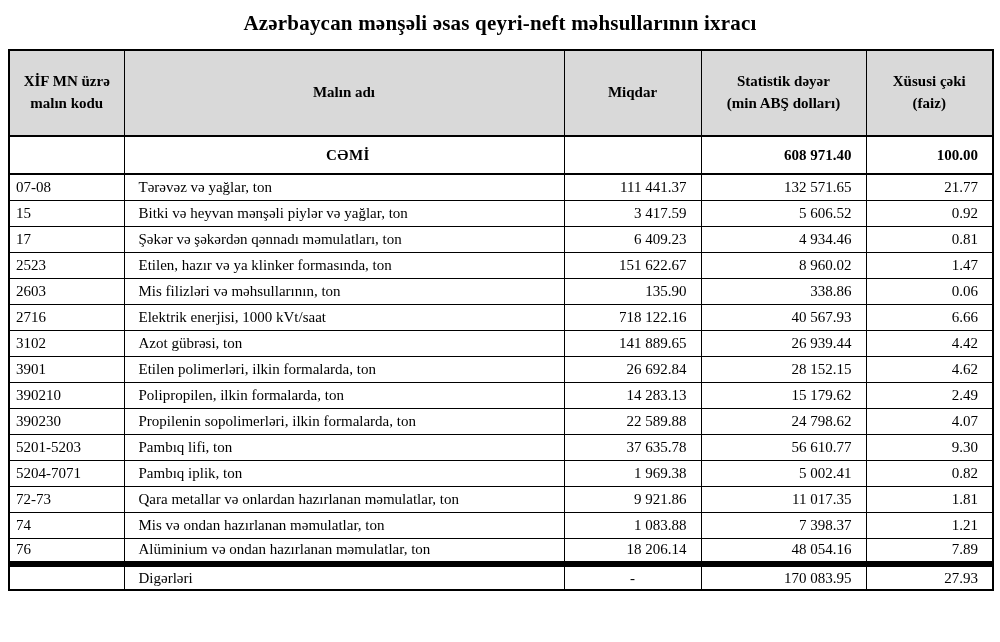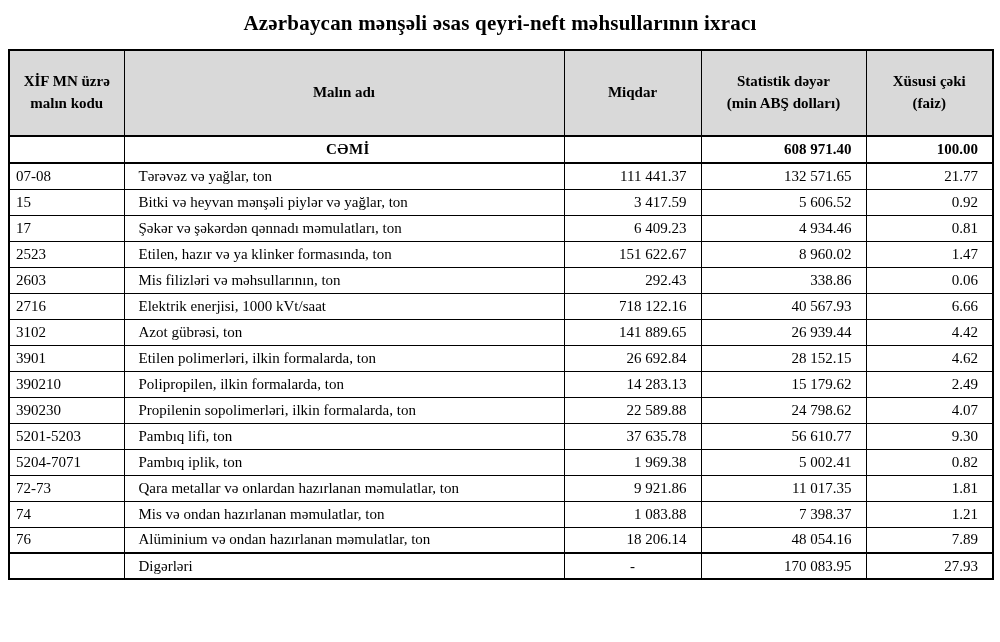--- a/index.html
+++ b/index.html
@@ -47,25 +47,25 @@
     line-height: 1.45;
     border-bottom: 2px solid #000;
   }
   tbody td { height: 26px; }
   td.code { text-align: left; }
   td.name { text-align: left; padding-left: 14px; }
   td.num  { text-align: right; padding-right: 14px; }
   td.center { text-align: center; padding-right: 6px; }
   tr.total-row td {
     font-weight: bold;
-    height: 27px;
+    height: 38px;
     border-bottom: 2px solid #000;
   }
   tr.total-row td.name { text-align: center; letter-spacing: 0.5px; }
-  tr.last-row td { border-top: 2px solid #000000; }
+  tr.last-row td { border-top: 6px solid #000000; }
 </style>
 </head>
 <body>
 
 <div class="title">Azərbaycan mənşəli əsas qeyri-neft məhsullarının ixracı</div>
 
 <table class="exports">
   <colgroup>
     <col class="c-code">
       <col class="c-name">
@@ -117,21 +117,21 @@
       <tr>
     <td class="code">2523</td>
     <td class="name">Etilen, hazır və ya klinker formasında, ton</td>
     <td class="num">151 622.67</td>
     <td class="num">8 960.02</td>
     <td class="num">1.47</td>
   </tr>
       <tr>
     <td class="code">2603</td>
     <td class="name">Mis filizləri və məhsullarının, ton</td>
-    <td class="num">292.43</td>
+    <td class="num">135.90</td>
     <td class="num">338.86</td>
     <td class="num">0.06</td>
   </tr>
       <tr>
     <td class="code">2716</td>
     <td class="name">Elektrik enerjisi, 1000 kVt/saat</td>
     <td class="num">718 122.16</td>
     <td class="num">40 567.93</td>
     <td class="num">6.66</td>
   </tr>

